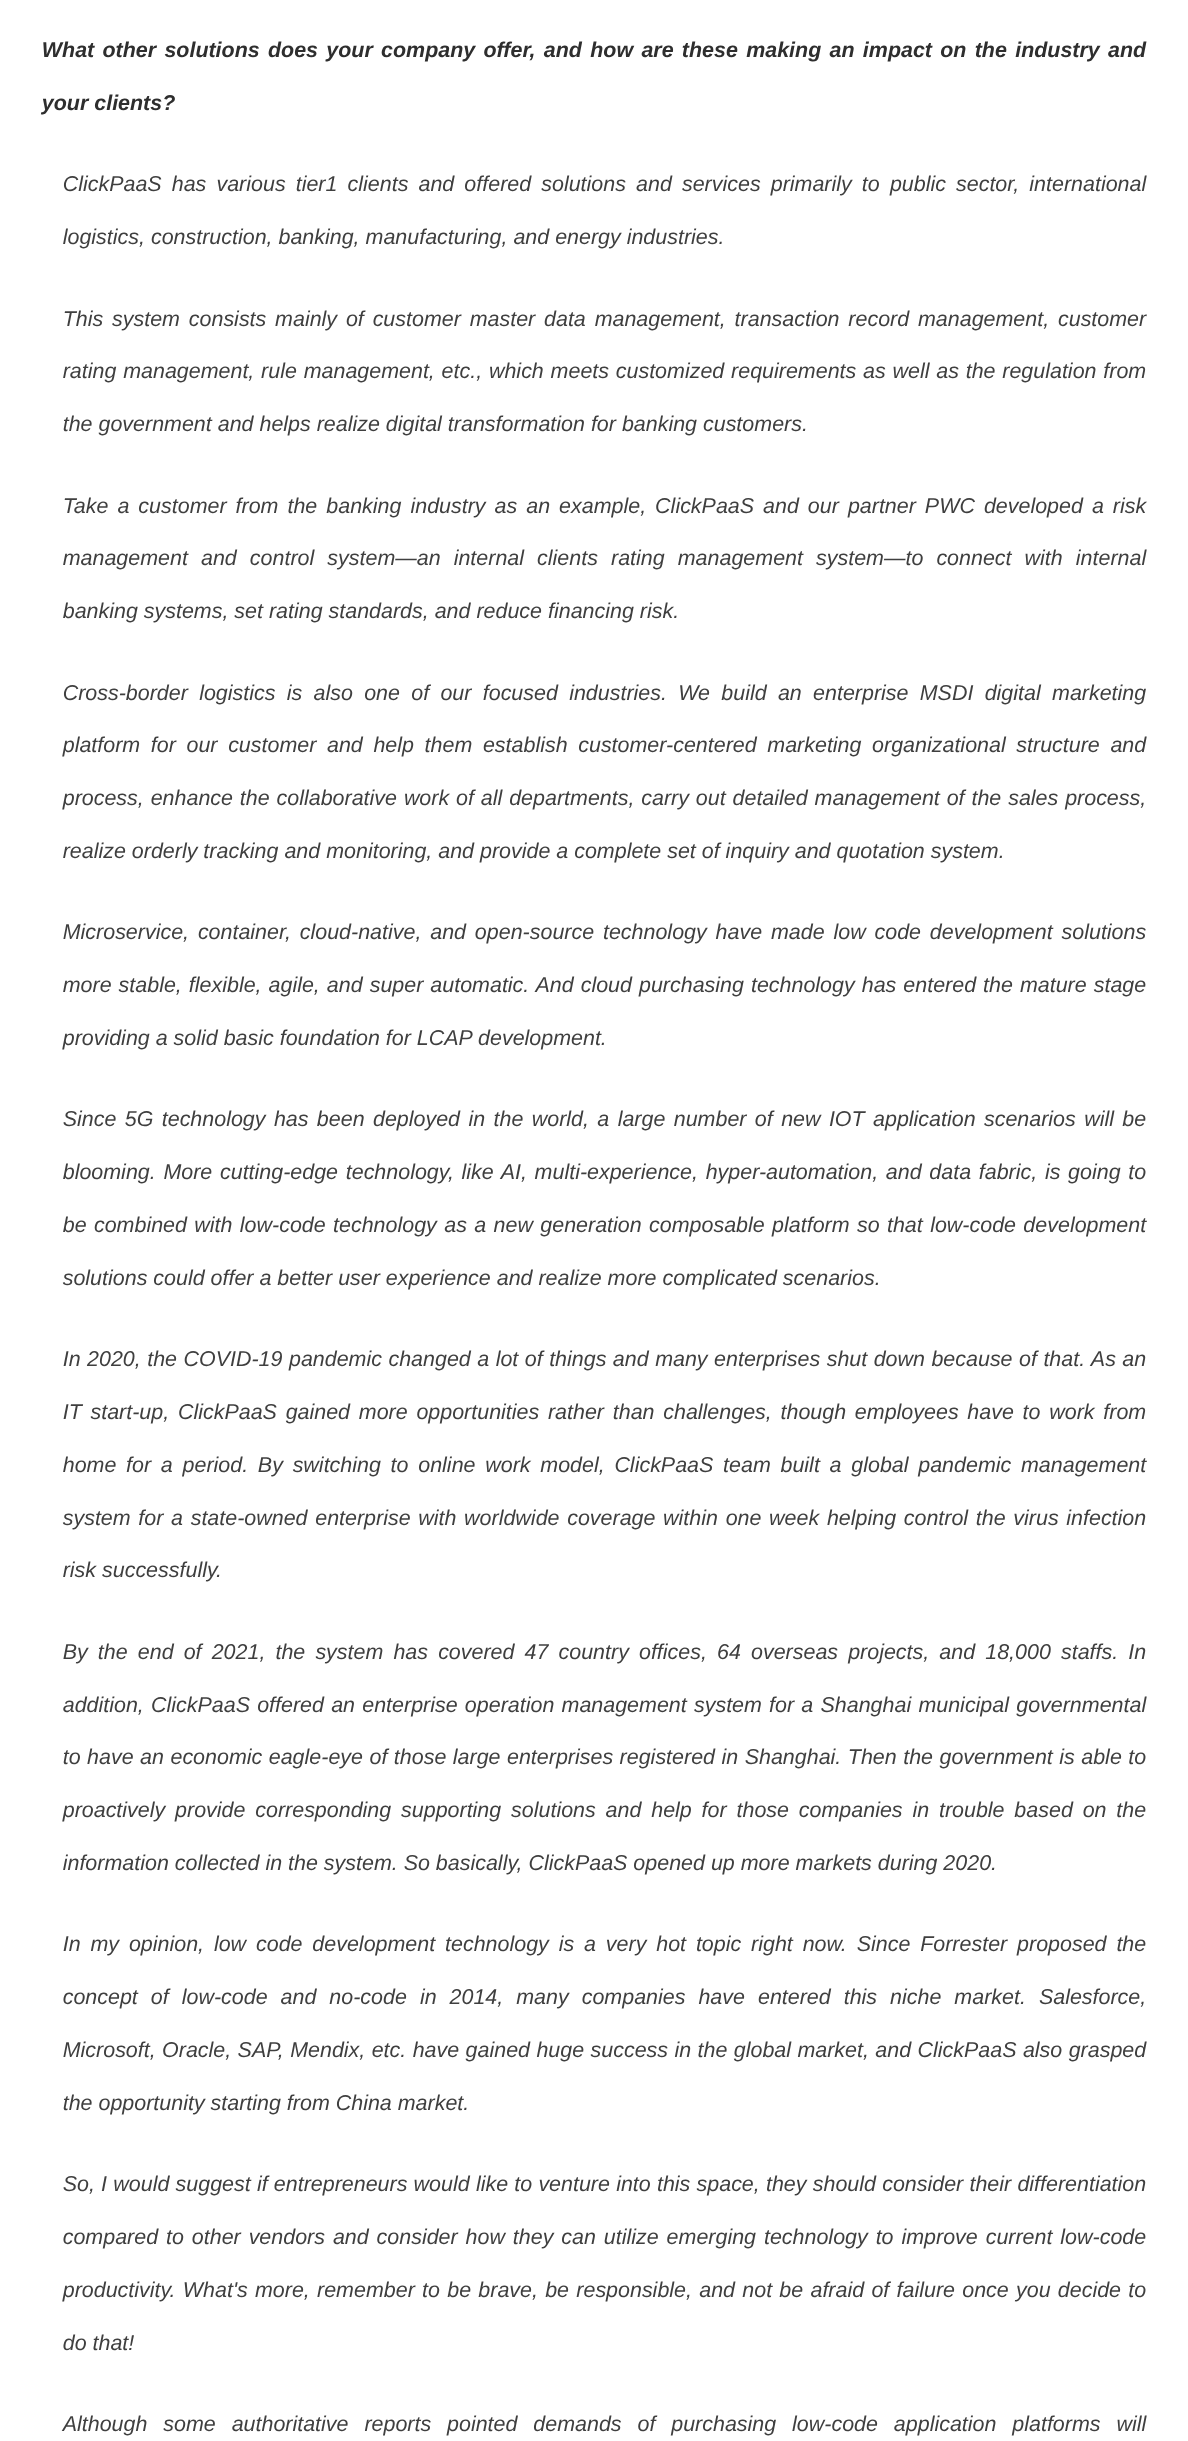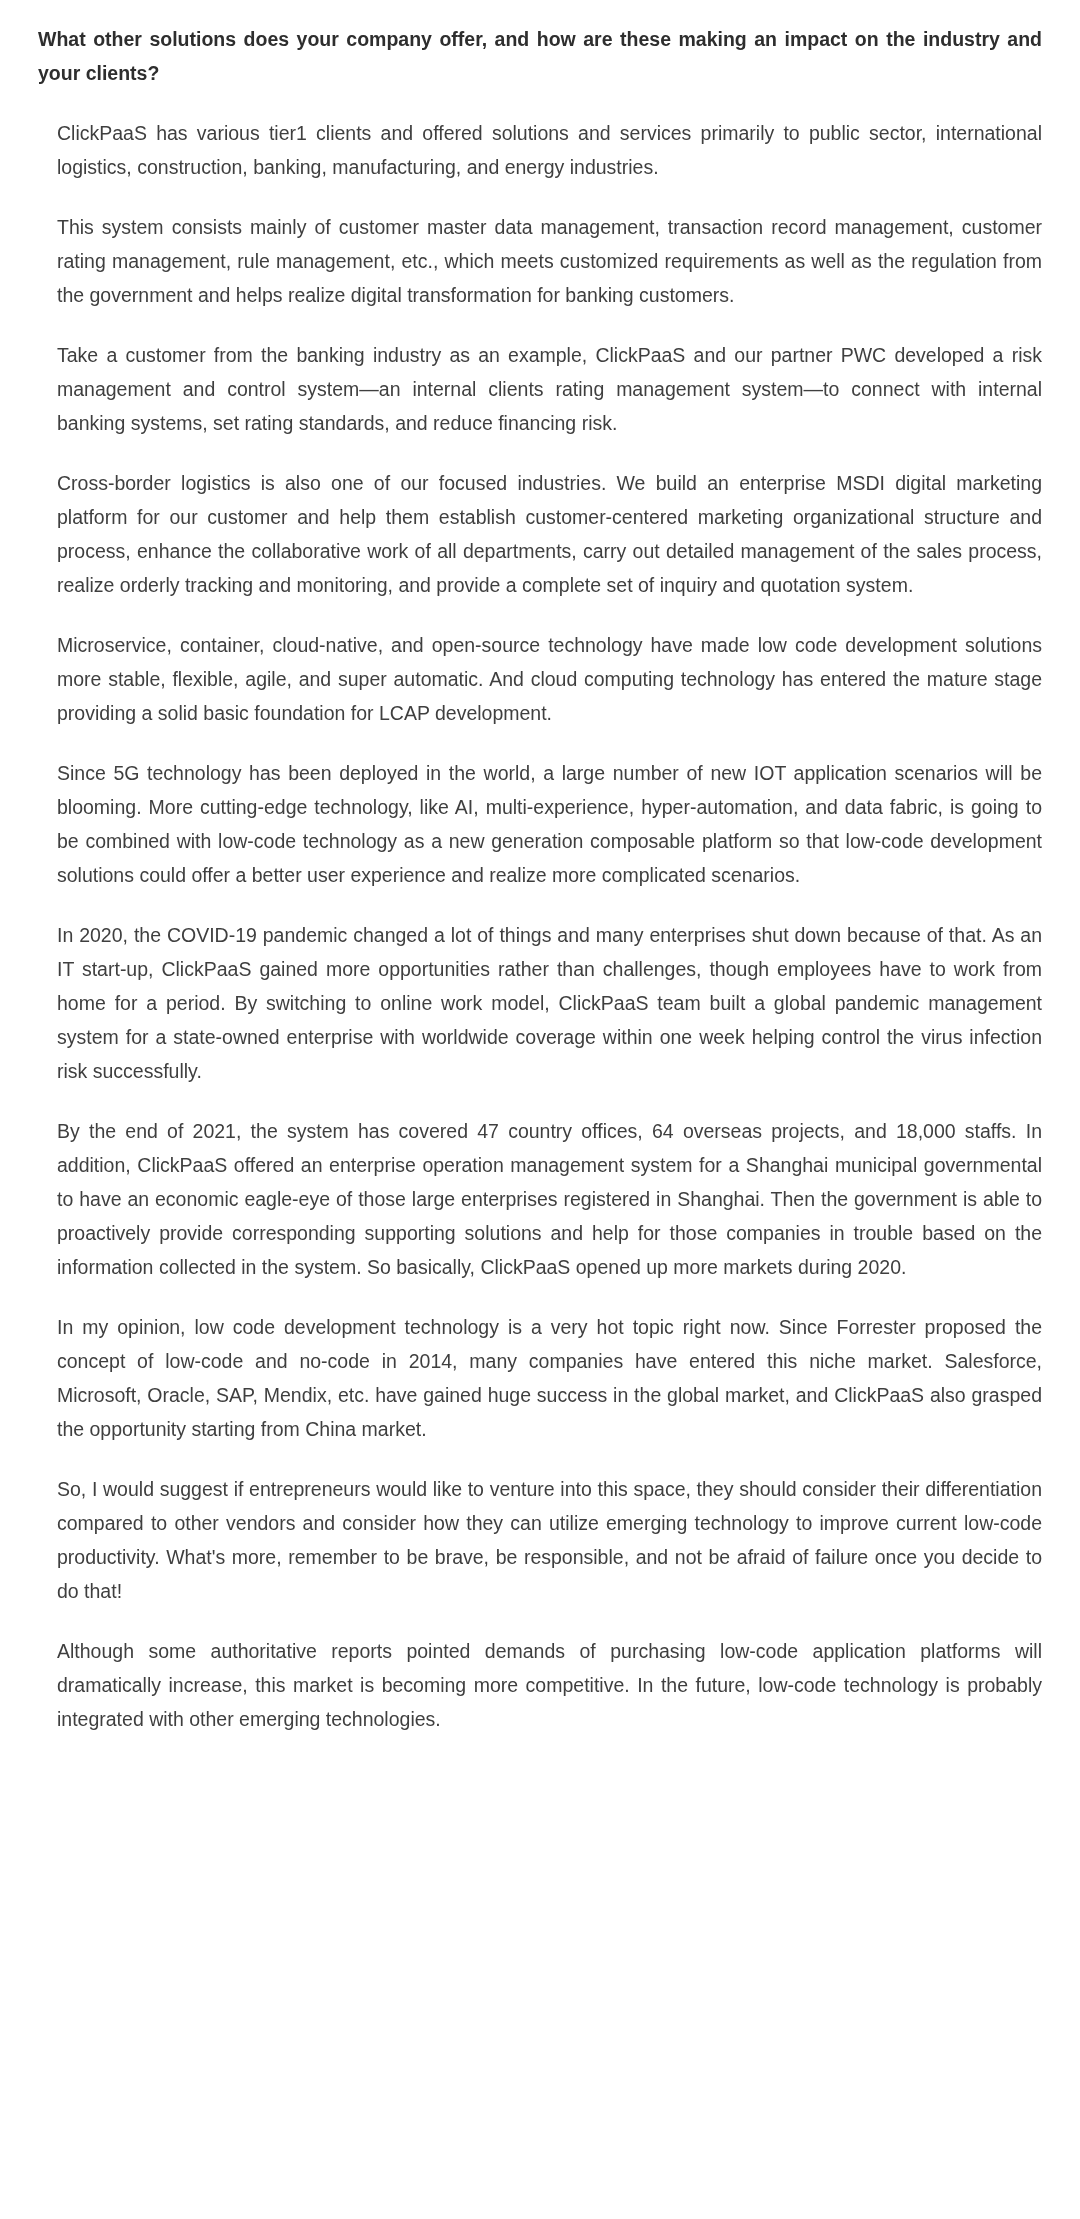--- a/index.html
+++ b/index.html
@@ -13,22 +13,23 @@
     font-family: "Liberation Sans", sans-serif;
     -webkit-font-smoothing: antialiased;
   }
   main.article {
     padding: 22px 38px 10px 38px;
     box-sizing: border-box;
   }
   p {
     margin: 0 0 26px 0;
     font-size: 19.5px;
-    line-height: 34px;
+    line-height: 48px;
     text-align: justify;
+    font-style: italic;
   }
   p.question {
     font-weight: 700;
     color: #2e2e2e;
   }
   p.answer {
     font-weight: 400;
     color: #3f3f3f;
     margin-left: 19px;
   }
@@ -38,20 +39,20 @@
 </style>
 </head>
 <body>
 
 <main class="article" id="article-root">
     <p class="question">What other solutions does your company offer, and how are these making an impact on the industry and your clients?</p>
     <p class="answer">ClickPaaS has various tier1 clients and offered solutions and services primarily to public sector, international logistics, construction, banking, manufacturing, and energy industries.</p>
     <p class="answer">This system consists mainly of customer master data management, transaction record management, customer rating management, rule management, etc., which meets customized requirements as well as the regulation from the government and helps realize digital transformation for banking customers.</p>
     <p class="answer">Take a customer from the banking industry as an example, ClickPaaS and our partner PWC developed a risk management and control system—an internal clients rating management system—to connect with internal banking systems, set rating standards, and reduce financing risk.</p>
     <p class="answer">Cross-border logistics is also one of our focused industries. We build an enterprise MSDI digital marketing platform for our customer and help them establish customer-centered marketing organizational structure and process, enhance the collaborative work of all departments, carry out detailed management of the sales process, realize orderly tracking and monitoring, and provide a complete set of inquiry and quotation system.</p>
-    <p class="answer">Microservice, container, cloud-native, and open-source technology have made low code development solutions more stable, flexible, agile, and super automatic. And cloud computing technology has entered the mature stage providing a solid basic foundation for LCAP development.</p>
+    <p class="answer">Microservice, container, cloud-native, and open-source technology have made low code development solutions more stable, flexible, agile, and super automatic. And cloud purchasing technology has entered the mature stage providing a solid basic foundation for LCAP development.</p>
     <p class="answer">Since 5G technology has been deployed in the world, a large number of new IOT application scenarios will be blooming. More cutting-edge technology, like AI, multi-experience, hyper-automation, and data fabric, is going to be combined with low-code technology as a new generation composable platform so that low-code development solutions could offer a better user experience and realize more complicated scenarios.</p>
     <p class="answer">In 2020, the COVID-19 pandemic changed a lot of things and many enterprises shut down because of that. As an IT start-up, ClickPaaS gained more opportunities rather than challenges, though employees have to work from home for a period. By switching to online work model, ClickPaaS team built a global pandemic management system for a state-owned enterprise with worldwide coverage within one week helping control the virus infection risk successfully.</p>
     <p class="answer">By the end of 2021, the system has covered 47 country offices, 64 overseas projects, and 18,000 staffs. In addition, ClickPaaS offered an enterprise operation management system for a Shanghai municipal governmental to have an economic eagle-eye of those large enterprises registered in Shanghai. Then the government is able to proactively provide corresponding supporting solutions and help for those companies in trouble based on the information collected in the system. So basically, ClickPaaS opened up more markets during 2020.</p>
     <p class="answer">In my opinion, low code development technology is a very hot topic right now. Since Forrester proposed the concept of low-code and no-code in 2014, many companies have entered this niche market. Salesforce, Microsoft, Oracle, SAP, Mendix, etc. have gained huge success in the global market, and ClickPaaS also grasped the opportunity starting from China market.</p>
     <p class="answer">So, I would suggest if entrepreneurs would like to venture into this space, they should consider their differentiation compared to other vendors and consider how they can utilize emerging technology to improve current low-code productivity. What's more, remember to be brave, be responsible, and not be afraid of failure once you decide to do that!</p>
     <p class="answer">Although some authoritative reports pointed demands of purchasing low-code application platforms will dramatically increase, this market is becoming more competitive. In the future, low-code technology is probably integrated with other emerging technologies.</p>
   </main>
 
 </body></html>

